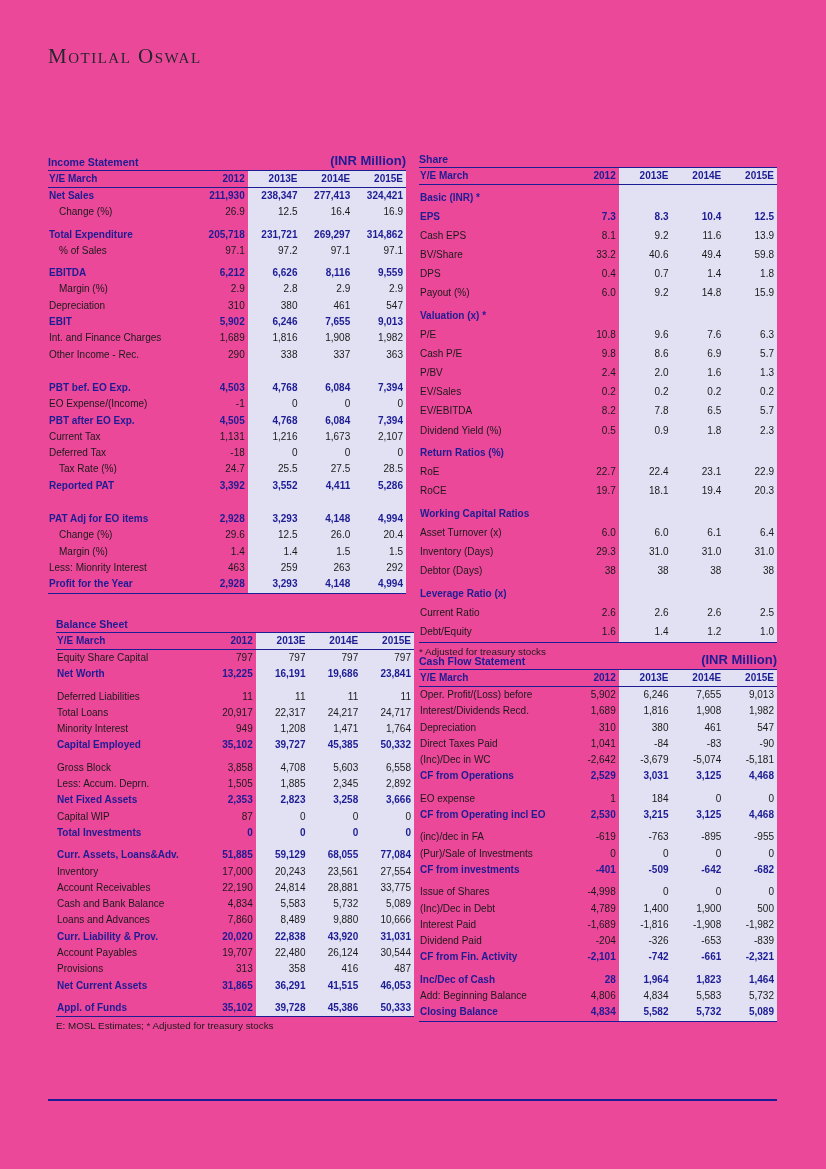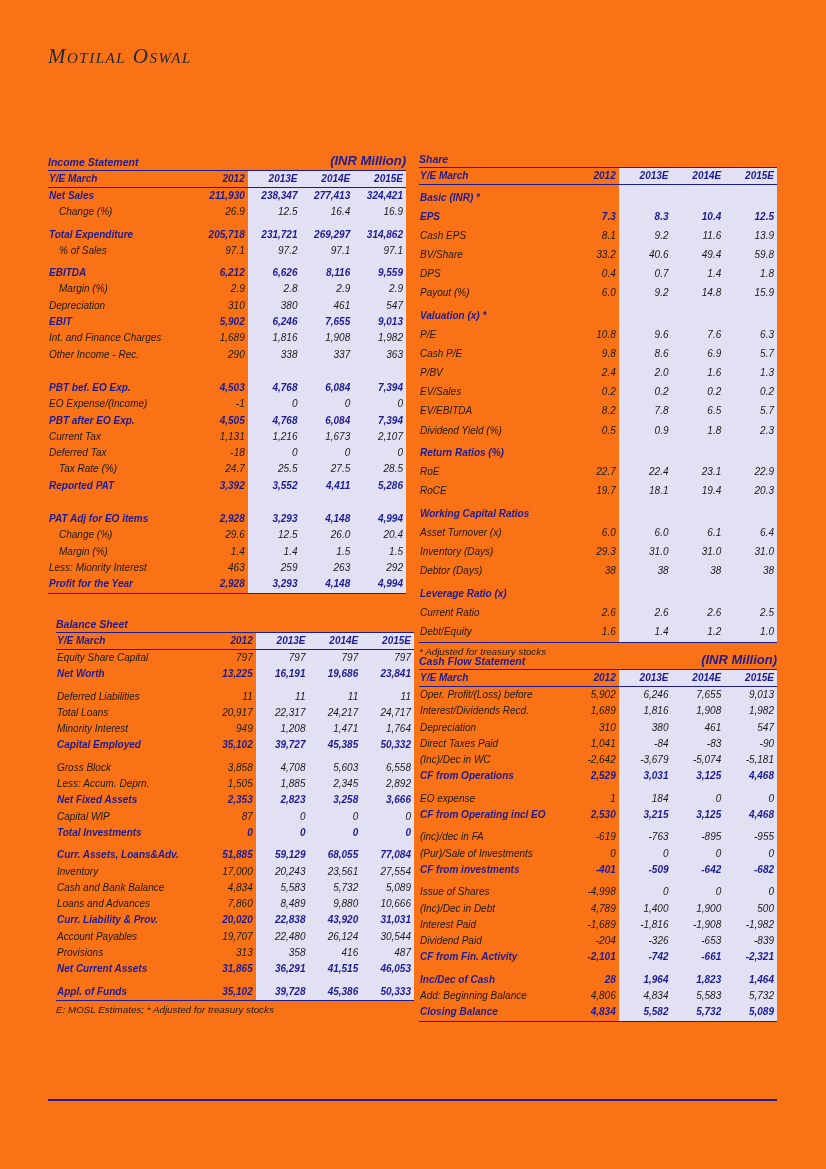--- a/index.html
+++ b/index.html
@@ -1,18 +1,18 @@
 <!DOCTYPE html>
 <html style="--navy: #1c1c94; --band: #e2e0f3; --ink: #1a1a1a;"><head>
 <meta charset="utf-8">
 <style>
   :root { --navy:#1c1c94; --band:#e2e0f3; --ink:#1a1a1a; }
   * { margin:0; padding:0; box-sizing:border-box; }
   body { background:#888; font-family:"Liberation Sans", sans-serif; }
-  .page { position:relative; width:826px; height:1169px; background:#f97316; margin:0 auto; overflow:hidden;font-style:italic; }
+  .page { position:relative; width:826px; height:1169px; background:#ec4899; margin:0 auto; overflow:hidden; }
 
   .logo { position:absolute; left:48px; top:44px;
           font-family:"Liberation Serif", serif; font-variant:small-caps;
           font-size:21px; letter-spacing:1.5px; color:#26262e; }
 
   .col { position:absolute; width:358px; }
   .col-il { left:48px;  top:153px; }
   .col-bs { left:56px;  top:618px; }
   .col-ra { left:419px; top:153px; }
   .col-cf { left:419px; top:652px; }
@@ -397,20 +397,27 @@
             <td class="num">77,084</td>
           </tr>
           <tr class="normal">
             <td class="label">Inventory</td>
             <td class="num">17,000</td>
             <td class="num">20,243</td>
             <td class="num">23,561</td>
             <td class="num">27,554</td>
           </tr>
           <tr class="normal">
+            <td class="label">Account Receivables</td>
+            <td class="num">22,190</td>
+            <td class="num">24,814</td>
+            <td class="num">28,881</td>
+            <td class="num">33,775</td>
+          </tr>
+          <tr class="normal">
             <td class="label">Cash and Bank Balance</td>
             <td class="num">4,834</td>
             <td class="num">5,583</td>
             <td class="num">5,732</td>
             <td class="num">5,089</td>
           </tr>
           <tr class="normal">
             <td class="label">Loans and Advances</td>
             <td class="num">7,860</td>
             <td class="num">8,489</td>

